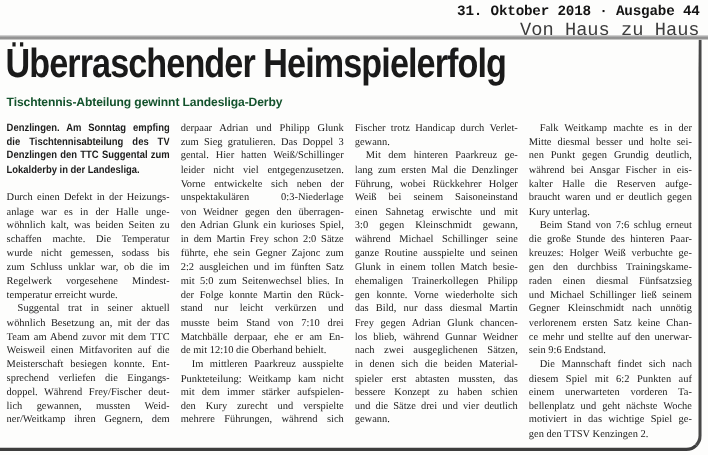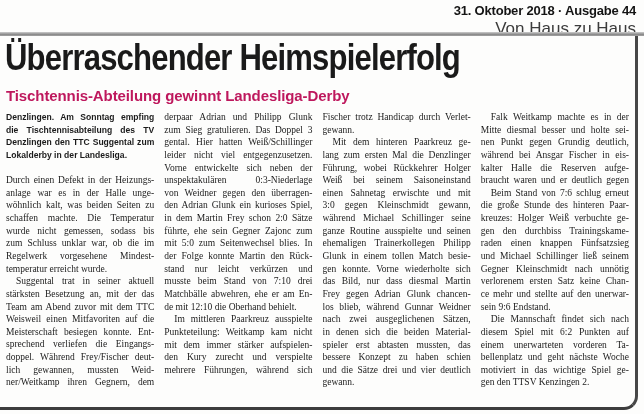--- a/index.html
+++ b/index.html
@@ -4,38 +4,38 @@
 <style>
   html,body{margin:0;padding:0;}
   body{
     width:644px;height:414px;overflow:hidden;background:#fdfdfc;
     font-family:"Liberation Serif",serif;
     position:relative;
   }
   .page{position:absolute;inset:0;}
   
   .masthead{position:absolute;top:3px;right:8px;text-align:right;
-    font-family:Liberation Sans, sans-serif;}
+    font-family:Liberation Mono, monospace;}
   .date{font-weight:700;font-size:13px;color:#141414;letter-spacing:-0.2px;}
   .motto{font-size:17px;color:#3c3c3c;margin-top:1px;}
   
   .rule{position:absolute;top:32px;left:0;width:644px;height:3.5px;
     background:linear-gradient(180deg,#cdcdcd 0%,#8a8a8a 60%,#a3a3a3 100%);}
   
   .frame{position:absolute;left:-14px;top:36px;right:6px;bottom:4px;
     border-right:3.5px solid #474747;border-bottom:3.5px solid #3d3d3d;
     border-radius:0 0 14px 10px;pointer-events:none;}
   
   .headline{position:absolute;top:39px;left:5px;margin:0;
     font-family:"Liberation Sans",sans-serif;font-weight:700;
     font-size:37px;line-height:1.05;letter-spacing:-1px;color:#1a1a1a;
     white-space:nowrap;transform:scaleX(0.84);transform-origin:0 0;}
   .subheadline{position:absolute;top:87px;left:6px;margin:0;
     font-family:"Liberation Sans",sans-serif;font-weight:700;
-    font-size:15px;letter-spacing:-0.1px;color:#be185d;white-space:nowrap;}
+    font-size:11px;letter-spacing:-0.1px;color:#14532d;white-space:nowrap;}
   
   .columns{position:absolute;top:111px;left:6px;right:15px;bottom:10px;
     display:grid;grid-template-columns:repeat(4,1fr);column-gap:10px;}
   .col{font-size:9.5px;line-height:12.65px;color:#1b1b1b;overflow:hidden;}
   .line{height:12.65px;overflow:hidden;text-align:justify;text-align-last:justify;}
   .line.e{text-align-last:left;}
   .line.i{text-indent:10px;}
   .line.g{margin-top:12.6px;}
   .line.b{font-family:"Liberation Sans",sans-serif;font-weight:700;
     font-size:9.7px;width:113%;transform:scaleX(0.885);transform-origin:0 50%;}
@@ -63,88 +63,90 @@
         <div class="line b e">Lokalderby in der Landesliga.</div>
         <div class="line g">Durch einen Defekt in der Heizungs-</div>
         <div class="line">anlage war es in der Halle unge-</div>
         <div class="line">wöhnlich kalt, was beiden Seiten zu</div>
         <div class="line">schaffen machte. Die Temperatur</div>
         <div class="line">wurde nicht gemessen, sodass bis</div>
         <div class="line">zum Schluss unklar war, ob die im</div>
         <div class="line">Regelwerk vorgesehene Mindest-</div>
         <div class="line e">temperatur erreicht wurde.</div>
         <div class="line i">Suggental trat in seiner aktuell</div>
-        <div class="line">stärksten Besetzung an, mit der das</div>
+        <div class="line">wöhnlich Besetzung an, mit der das</div>
         <div class="line">Team am Abend zuvor mit dem TTC</div>
         <div class="line">Weisweil einen Mitfavoriten auf die</div>
         <div class="line">Meisterschaft besiegen konnte. Ent-</div>
         <div class="line">sprechend verliefen die Eingangs-</div>
         <div class="line">doppel. Während Frey/Fischer deut-</div>
         <div class="line">lich gewannen, mussten Weid-</div>
         <div class="line">ner/Weitkamp ihren Gegnern, dem</div>
       </div>
       <div class="col">
         <div class="line">derpaar Adrian und Philipp Glunk</div>
         <div class="line">zum Sieg gratulieren. Das Doppel 3</div>
         <div class="line">gental. Hier hatten Weiß/Schillinger</div>
         <div class="line">leider nicht viel entgegenzusetzen.</div>
         <div class="line">Vorne entwickelte sich neben der</div>
         <div class="line">unspektakulären 0:3-Niederlage</div>
         <div class="line">von Weidner gegen den überragen-</div>
         <div class="line">den Adrian Glunk ein kurioses Spiel,</div>
         <div class="line">in dem Martin Frey schon 2:0 Sätze</div>
         <div class="line">führte, ehe sein Gegner Zajonc zum</div>
+        <div class="line">2:2 ausgleichen und im fünften Satz</div>
         <div class="line">mit 5:0 zum Seitenwechsel blies. In</div>
         <div class="line">der Folge konnte Martin den Rück-</div>
         <div class="line">stand nur leicht verkürzen und</div>
         <div class="line">musste beim Stand von 7:10 drei</div>
-        <div class="line">Matchbälle abwehren, ehe er am En-</div>
+        <div class="line">Matchbälle derpaar, ehe er am En-</div>
         <div class="line e">de mit 12:10 die Oberhand behielt.</div>
         <div class="line i">Im mittleren Paarkreuz ausspielte</div>
         <div class="line">Punkteteilung: Weitkamp kam nicht</div>
         <div class="line">mit dem immer stärker aufspielen-</div>
         <div class="line">den Kury zurecht und verspielte</div>
         <div class="line">mehrere Führungen, während sich</div>
       </div>
       <div class="col">
         <div class="line">Fischer trotz Handicap durch Verlet-</div>
         <div class="line e">gewann.</div>
         <div class="line i">Mit dem hinteren Paarkreuz ge-</div>
         <div class="line">lang zum ersten Mal die Denzlinger</div>
         <div class="line">Führung, wobei Rückkehrer Holger</div>
         <div class="line">Weiß bei seinem Saisoneinstand</div>
         <div class="line">einen Sahnetag erwischte und mit</div>
         <div class="line">3:0 gegen Kleinschmidt gewann,</div>
         <div class="line">während Michael Schillinger seine</div>
         <div class="line">ganze Routine ausspielte und seinen</div>
+        <div class="line">Glunk in einem tollen Match besie-</div>
         <div class="line">ehemaligen Trainerkollegen Philipp</div>
-        <div class="line">Glunk in einem tollen Match besie-</div>
         <div class="line">gen konnte. Vorne wiederholte sich</div>
         <div class="line">das Bild, nur dass diesmal Martin</div>
         <div class="line">Frey gegen Adrian Glunk chancen-</div>
         <div class="line">los blieb, während Gunnar Weidner</div>
         <div class="line">nach zwei ausgeglichenen Sätzen,</div>
         <div class="line">in denen sich die beiden Material-</div>
         <div class="line">spieler erst abtasten mussten, das</div>
         <div class="line">bessere Konzept zu haben schien</div>
         <div class="line">und die Sätze drei und vier deutlich</div>
         <div class="line e">gewann.</div>
       </div>
       <div class="col">
         <div class="line i">Falk Weitkamp machte es in der</div>
         <div class="line">Mitte diesmal besser und holte sei-</div>
         <div class="line">nen Punkt gegen Grundig deutlich,</div>
         <div class="line">während bei Ansgar Fischer in eis-</div>
         <div class="line">kalter Halle die Reserven aufge-</div>
         <div class="line">braucht waren und er deutlich gegen</div>
+        <div class="line e">Kury unterlag.</div>
         <div class="line i">Beim Stand von 7:6 schlug erneut</div>
         <div class="line">die große Stunde des hinteren Paar-</div>
         <div class="line">kreuzes: Holger Weiß verbuchte ge-</div>
         <div class="line">gen den durchbiss Trainingskame-</div>
-        <div class="line">raden einen knappen Fünfsatzsieg</div>
+        <div class="line">raden einen diesmal Fünfsatzsieg</div>
         <div class="line">und Michael Schillinger ließ seinem</div>
         <div class="line">Gegner Kleinschmidt nach unnötig</div>
         <div class="line">verlorenem ersten Satz keine Chan-</div>
         <div class="line">ce mehr und stellte auf den unerwar-</div>
         <div class="line e">sein 9:6 Endstand.</div>
         <div class="line i">Die Mannschaft findet sich nach</div>
         <div class="line">diesem Spiel mit 6:2 Punkten auf</div>
         <div class="line">einem unerwarteten vorderen Ta-</div>
         <div class="line">bellenplatz und geht nächste Woche</div>
         <div class="line">motiviert in das wichtige Spiel ge-</div>

